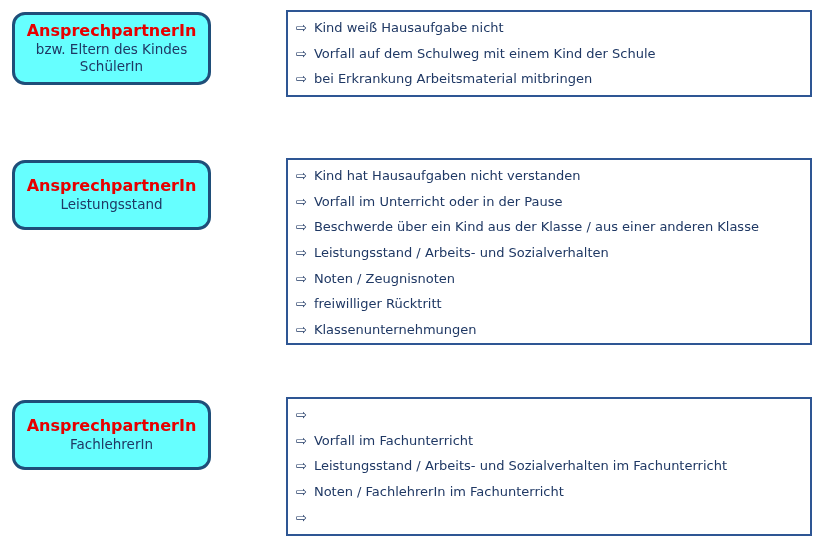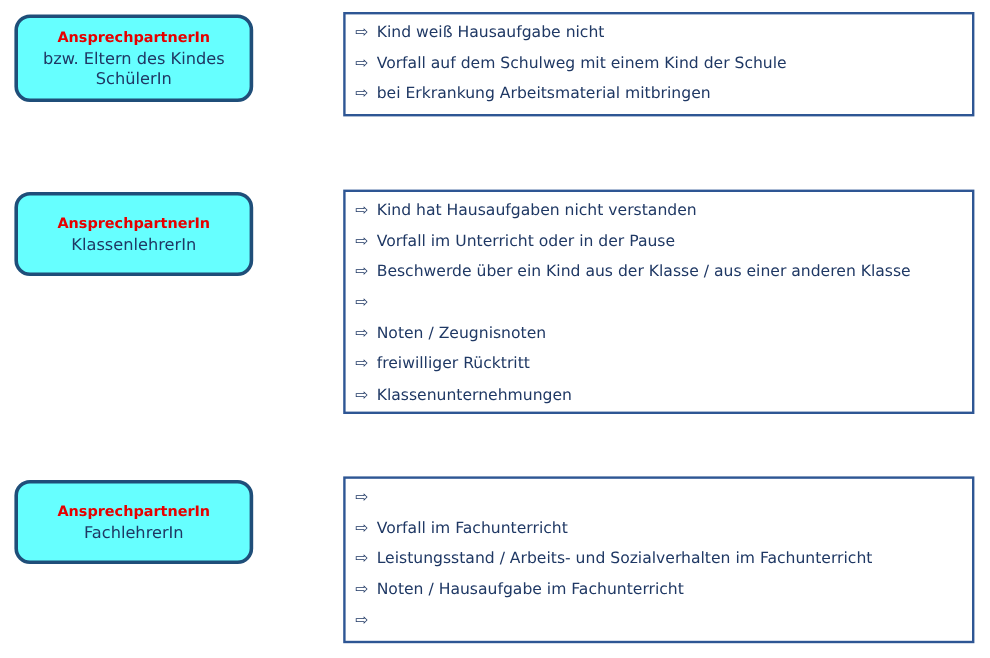--- a/index.html
+++ b/index.html
@@ -28,21 +28,21 @@
     flex-direction: column;
     justify-content: center;
     align-items: center;
     text-align: center;
   }
   .partner-box.r1 { top: 12px;  height: 73px; }
   .partner-box.r2 { top: 160px; height: 70px; }
   .partner-box.r3 { top: 400px; height: 70px; }
   .partner-header {
     color: var(--header-red, #e60000);
-    font-size: 12px;
+    font-size: 16px;
     font-weight: bold;
     line-height: 16px;
     margin-bottom: 2px;
   }
   .partner-label {
     color: var(--text-navy, #1f3864);
     font-size: 13.5px;
     line-height: 17px;
   }
   
@@ -96,38 +96,39 @@
     </div>
     <div class="topic-item">
       <span class="arrow">⇨</span>
       <span class="topic-text">bei Erkrankung Arbeitsmaterial mitbringen</span>
     </div>
   </div>
 
   <div class="partner-box r2">
     <div class="partner-header">AnsprechpartnerIn</div>
     <div class="partner-label">
-      <div>KlassenlehrerIn</div>
+      <div>Leistungsstand</div>
     </div>
   </div>
   <div class="topic-panel p2">
     <div class="topic-item">
       <span class="arrow">⇨</span>
       <span class="topic-text">Kind hat Hausaufgaben nicht verstanden</span>
     </div>
     <div class="topic-item">
       <span class="arrow">⇨</span>
       <span class="topic-text">Vorfall im Unterricht oder in der Pause</span>
     </div>
     <div class="topic-item">
       <span class="arrow">⇨</span>
       <span class="topic-text">Beschwerde über ein Kind aus der Klasse / aus einer anderen Klasse</span>
     </div>
     <div class="topic-item">
       <span class="arrow">⇨</span>
+      <span class="topic-text">Leistungsstand / Arbeits- und Sozialverhalten</span>
     </div>
     <div class="topic-item">
       <span class="arrow">⇨</span>
       <span class="topic-text">Noten / Zeugnisnoten</span>
     </div>
     <div class="topic-item">
       <span class="arrow">⇨</span>
       <span class="topic-text">freiwilliger Rücktritt</span>
     </div>
     <div class="topic-item">
@@ -149,20 +150,20 @@
     <div class="topic-item">
       <span class="arrow">⇨</span>
       <span class="topic-text">Vorfall im Fachunterricht</span>
     </div>
     <div class="topic-item">
       <span class="arrow">⇨</span>
       <span class="topic-text">Leistungsstand / Arbeits- und Sozialverhalten im Fachunterricht</span>
     </div>
     <div class="topic-item">
       <span class="arrow">⇨</span>
-      <span class="topic-text">Noten / Hausaufgabe im Fachunterricht</span>
+      <span class="topic-text">Noten / FachlehrerIn im Fachunterricht</span>
     </div>
     <div class="topic-item">
       <span class="arrow">⇨</span>
     </div>
   </div>
 
 </div>
 
 </body></html>

